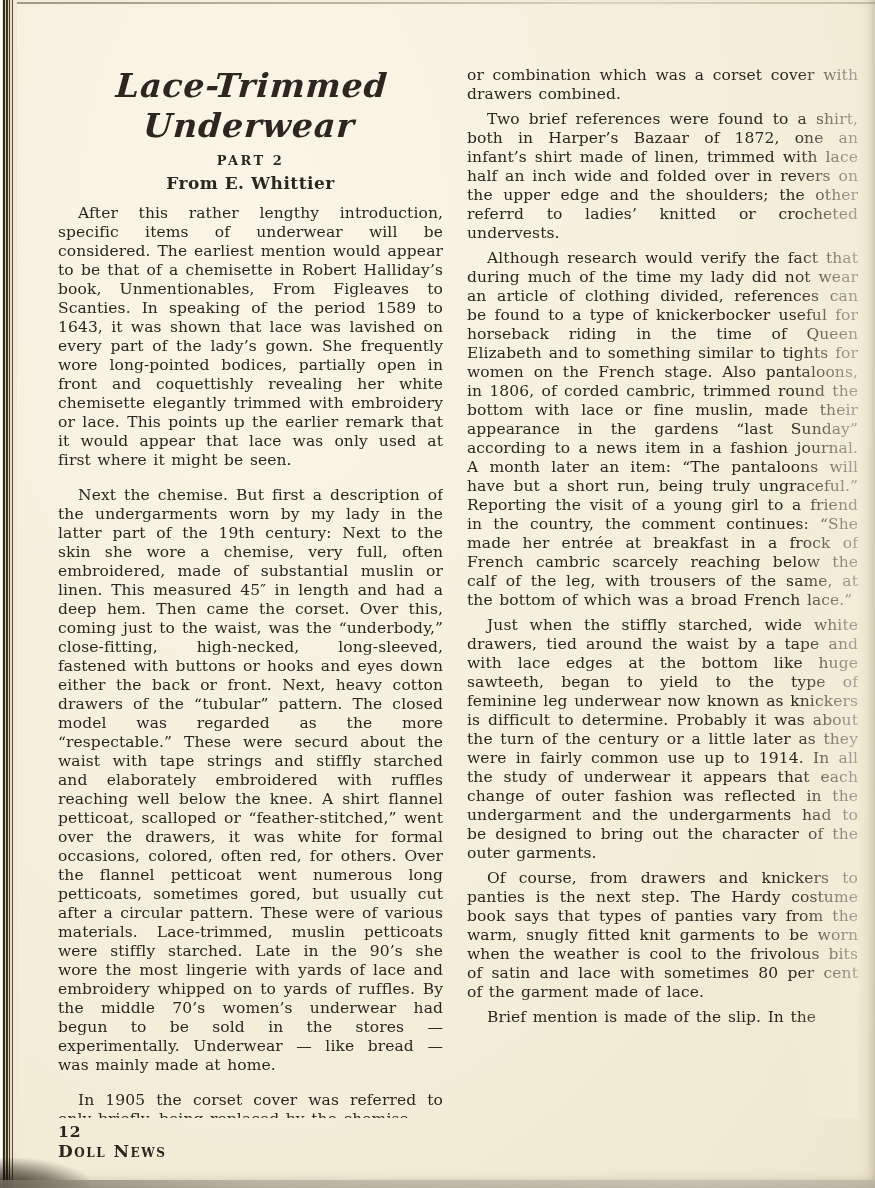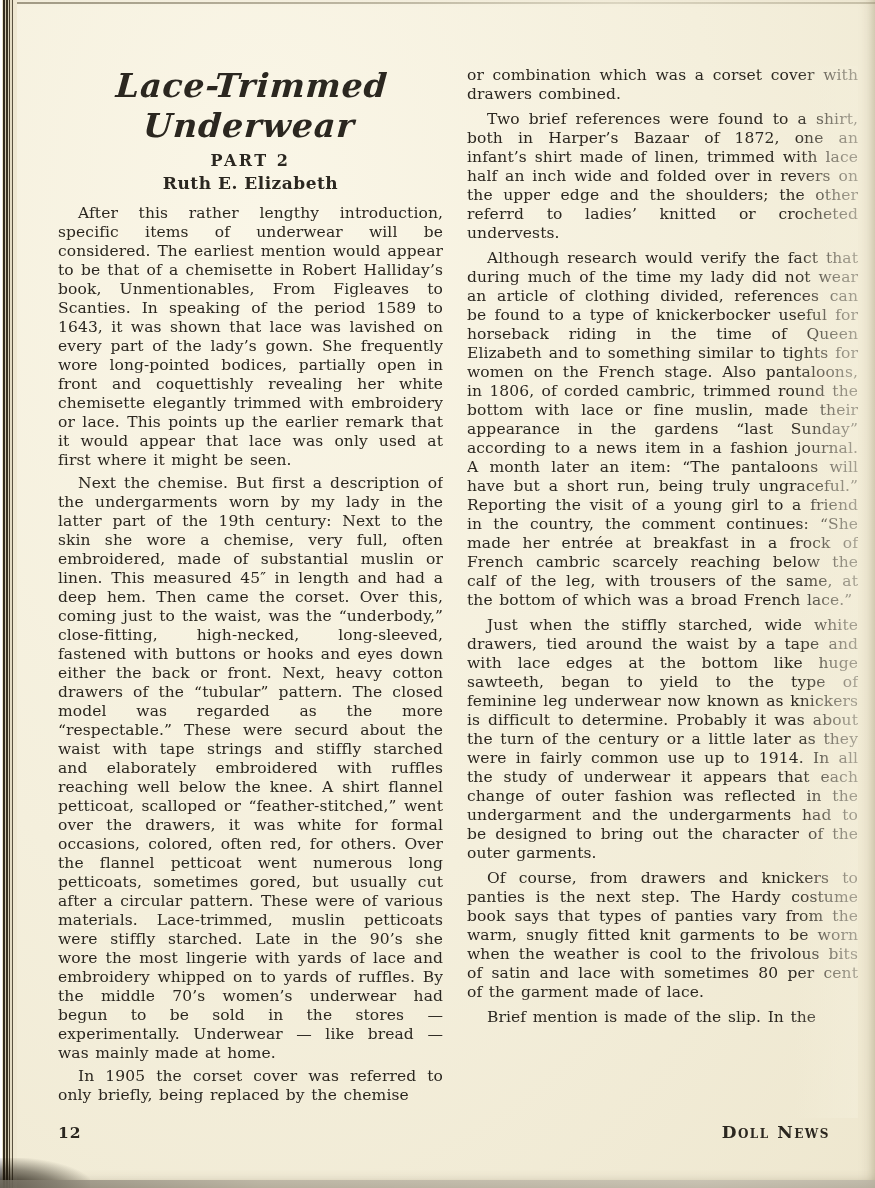--- a/index.html
+++ b/index.html
@@ -110,21 +110,21 @@
     font-family: "DejaVu Serif", serif;
     font-style: italic;
     font-weight: 700;
     font-size: 33px;
     line-height: 40px;
     letter-spacing: 1px;
     transform: skewX(-4deg);
   }
   .part-line {
     font-weight: 700;
-    font-size: 16px;
+    font-size: 13px;
     line-height: 23px;
     letter-spacing: 2.5px;
     margin-top: 3px;
   }
   .author-line {
     font-weight: 700;
     font-size: 17px;
     line-height: 22px;
     letter-spacing: 0.5px;
   }
@@ -133,31 +133,32 @@
     margin: 0;
     text-align: justify;
     font-size: 15.5px;
     line-height: 19px;
     word-spacing: 1.5px;
     letter-spacing: 0.1px;
     hyphens: auto;
   }
   .body-text p.indent { text-indent: 20px; }
   .col-right .body-text p + p { margin-top: 6px; }
-  .col-left  .body-text p + p { margin-top: 4px; }
+  .col-left  .body-text p + p { margin-top: 16px; }
   .body-text b { font-weight: 400; }
 
   footer.page-footer {
     position: absolute;
     left: 58px;
     top: 1122px;
     width: 780px;
     display: flex;
     justify-content: space-between;
     align-items: baseline;
+    flex-direction: column;
   }
   .page-number {
     font-size: 15.5px;
     font-weight: 700;
     letter-spacing: 1px;
   }
   .journal-name {
     font-variant: small-caps;
     font-size: 17px;
     letter-spacing: 1.5px;
@@ -173,21 +174,21 @@
   <div class="binding"></div>
   <div class="corner-shadow"></div>
 
   <div class="content">
     <div class="columns">
 
       <div class="col col-left">
         <header class="article-head">
           <h1 class="script-title">Lace-Trimmed Underwear</h1>
           <div class="part-line">PART 2</div>
-          <div class="author-line">Ruth E. Elizabeth</div>
+          <div class="author-line">From E. Whittier</div>
         </header>
         <div class="body-text">
             <p class="indent"><span>After this rather lengthy introduction, specific items of underwear will be considered.  The earliest mention would appear to be that of a chemisette in Robert Halliday’s book, </span><b>Unmentionables, From Figleaves to Scanties.</b><span>  In speaking of the period 1589 to 1643, it was shown that lace was lavished on every part of the lady’s gown.  She frequently wore long-pointed bodices, partially open in front and coquettishly revealing her white chemisette elegantly trimmed with embroidery or lace.  This points up the earlier remark that it would appear that lace was only used at first where it might be seen.</span></p>
             <p class="indent"><span>Next the chemise.  But first a description of the undergarments worn by my lady in the latter part of the 19th century: Next to the skin she wore a chemise, very full, often embroidered, made of substantial muslin or linen.  This measured 45″ in length and had a deep hem.  Then came the corset.  Over this, coming just to the waist, was the “underbody,” close-fitting, high-necked, long-sleeved, fastened with buttons or hooks and eyes down either the back or front.  Next, heavy cotton drawers of the “tubular” pattern.  The closed model was regarded as the more “respectable.”  These were securd about the waist with tape strings and stiffly starched and elaborately embroidered with ruffles reaching well below the knee.  A shirt flannel petticoat, scalloped or “feather-stitched,” went over the drawers, it was white for formal occasions, colored, often red, for others.  Over the flannel petticoat went numerous long petticoats, sometimes gored, but usually cut after a circular pattern.  These were of various materials.  Lace-trimmed, muslin petticoats were stiffly starched.  Late in the 90’s she wore the most lingerie with yards of lace and embroidery whipped on to yards of ruffles.  By the middle 70’s women’s underwear had begun to be sold in the stores — experimentally.  Underwear — like bread — was mainly made at home.</span></p>
             <p class="indent"><span>In 1905 the corset cover was referred to only briefly, being replaced by the chemise</span></p>
           </div>
       </div>
 
       <div class="col col-right">
         <div class="body-text">

